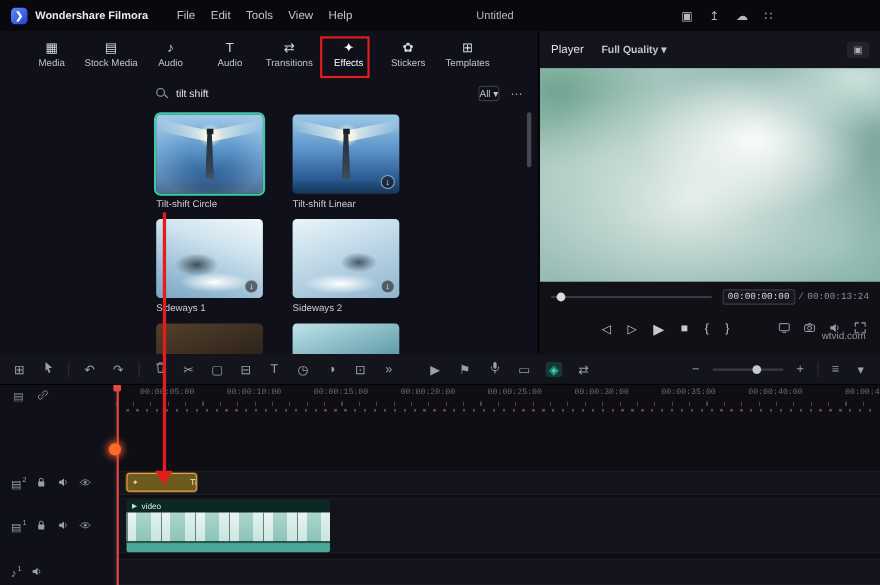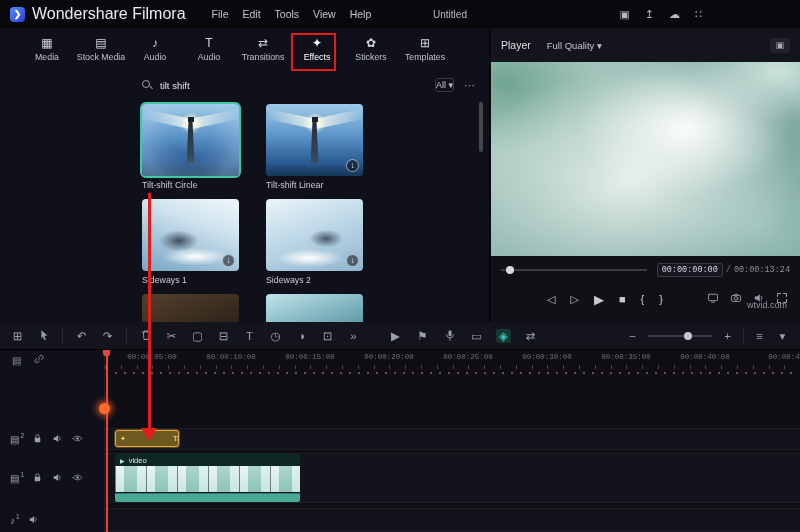--- a/index.html
+++ b/index.html
@@ -11,21 +11,21 @@
     user-select:none;
   }
   .svgi { width:12px; height:12px; stroke-linecap:round; stroke-linejoin:round; }
 
   
   .titlebar { position:absolute; top:0; left:0; right:0; height:28px;
     background:#08080d; display:flex; align-items:center; z-index:5; }
   .logo { width:15px; height:15px; margin-left:10px; border-radius:4px;
     background:linear-gradient(135deg,#5a8cff,#2a3ed4); color:#fff;
     display:flex; align-items:center; justify-content:center; font-size:9px; font-weight:bold; }
-  .app-name { margin-left:7px; font-size:16px; font-weight:normal; color:#e9ebef; }
+  .app-name { margin-left:7px; font-size:10px; font-weight:bold; color:#e9ebef; }
   .menus { margin-left:26px; display:flex; gap:14px; font-size:10.5px; color:#c3c6cd; }
   .menus span { cursor:default; }
   .project-title { position:absolute; left:450px; transform:translateX(-50%); font-size:10px; color:#b9bcc4; }
   .tb-icons { position:absolute; right:98px; top:0; height:28px; display:flex; align-items:center; gap:15px;
     font-size:11px; color:#b6b9c1; }
 
   
   .left-panel { position:absolute; top:28px; left:0; width:490px; height:294px; background:#10101a; border-right:1px solid #000; }
   .tabbar { position:absolute; top:0; left:0; right:0; height:42px; display:flex; padding-left:20px; }
   .tab { width:54px; display:flex; flex-direction:column; align-items:center; justify-content:center; gap:2px; cursor:pointer; }
@@ -81,21 +81,21 @@
     background:radial-gradient(ellipse 24px 13px at 62% 55%,#46586a,rgba(70,88,106,0) 70%),
                radial-gradient(ellipse 46px 12px at 45% 82%,#ffffff,rgba(255,255,255,0) 75%); }
   .th-p1 { background:linear-gradient(160deg,#54402b,#2d231a 60%,#181310); }
   .th-p2 { background:linear-gradient(160deg,#bfe4ea,#5f9aa8 60%,#2e6574); }
   .lib-scroll { position:absolute; right:6px; top:32px; width:4px; height:50px; border-radius:2px; background:#46464f; cursor:pointer; }
 
   
   .player { position:absolute; top:28px; left:491px; right:0; height:294px; background:#101016; }
   .player-head { height:34px; display:flex; align-items:center; padding:0 10px; background:#14141c; }
   .player-lb { font-size:10.5px; color:#dde0e5; }
-  .quality-dd { margin-left:16px; font-size:9.5px; color:#c2c5cc; cursor:pointer; }
+  .quality-dd { margin-left:16px; font-size:9.5px; color:#c2c5cc; cursor:pointer;font-weight:bold; }
   .ph-right { margin-left:auto; width:20px; height:15px; background:#22222c; border-radius:3px;
     color:#aab; font-size:9px; text-align:center; line-height:15px; cursor:pointer; }
   .preview { position:absolute; top:34px; left:0; right:0; height:194px; overflow:hidden; background:#6e9a94; }
   .preview-img { position:absolute; inset:-12px;
     background:
       radial-gradient(ellipse 150px 95px at 62% 36%, rgba(255,255,255,.97), rgba(255,255,255,0) 70%),
       radial-gradient(ellipse 220px 150px at 45% 60%, #e6efec, rgba(230,239,236,0) 75%),
       radial-gradient(ellipse 170px 130px at 85% 80%, #9cc2ba, rgba(156,194,186,0) 70%),
       radial-gradient(ellipse 140px 100px at 8% 15%, #6fa390, rgba(111,163,144,0) 70%),
       radial-gradient(ellipse 120px 70px at 90% 10%, #cfe4de, rgba(207,228,222,0) 70%),

